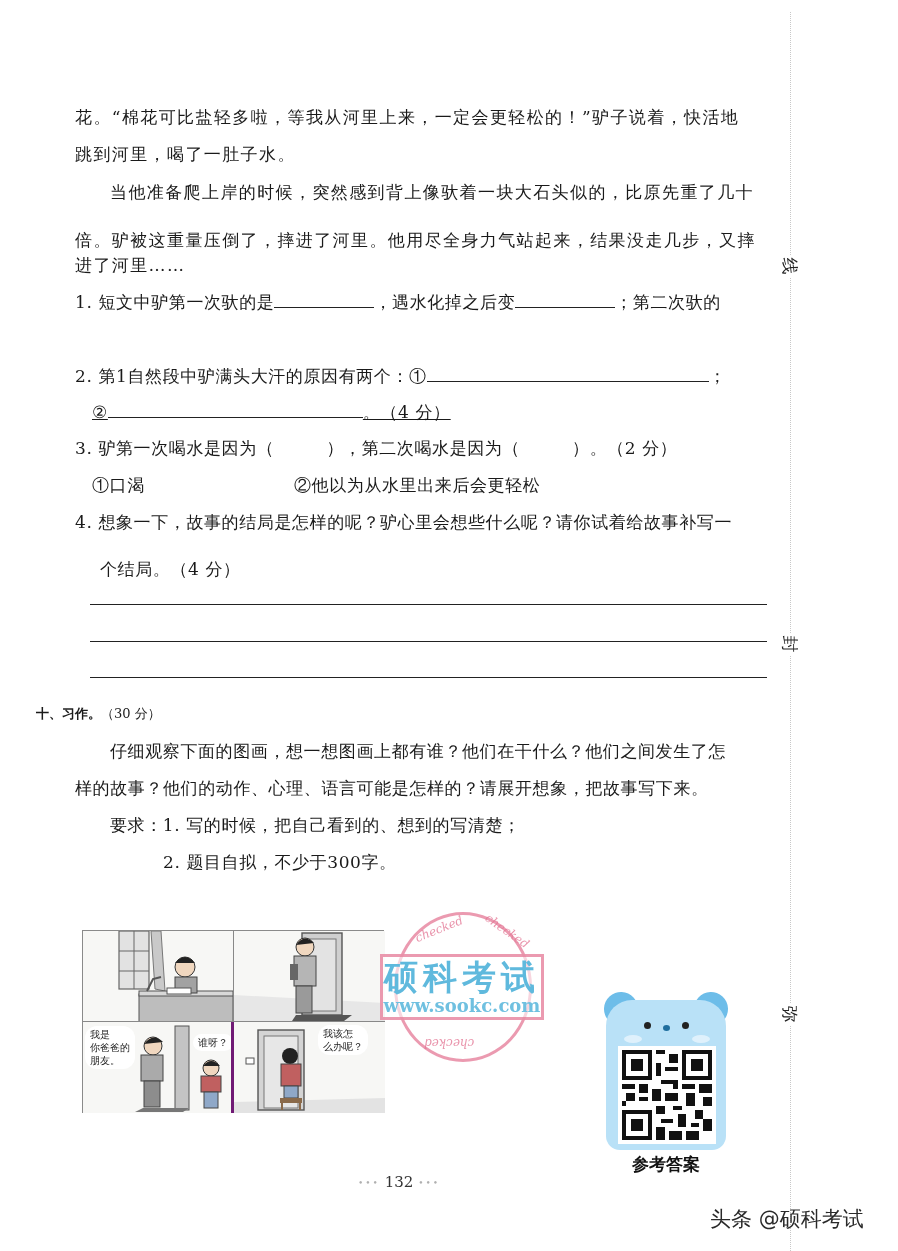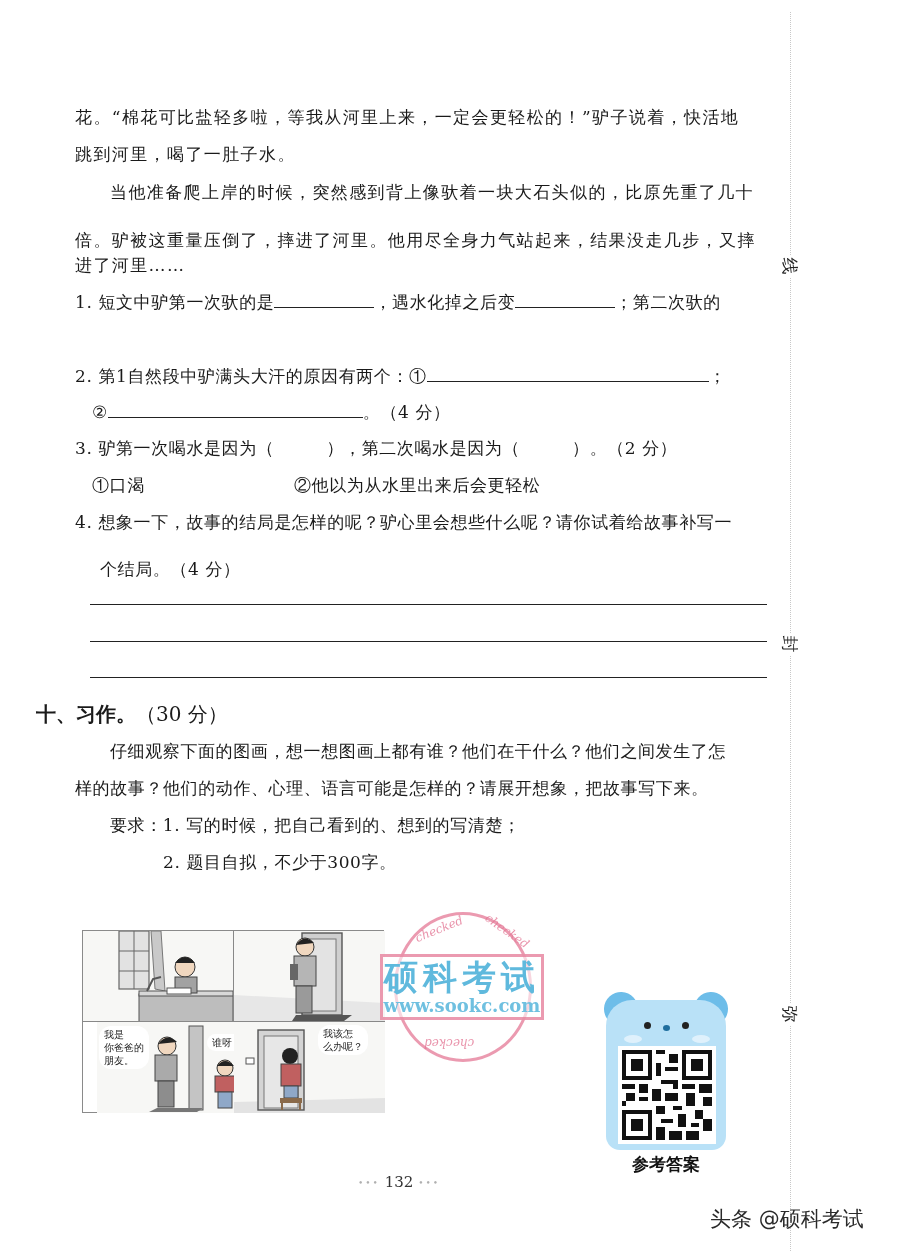--- a/index.html
+++ b/index.html
@@ -8,32 +8,32 @@
 
     .page { position: absolute; left: 0; top: 0; width: 898px; height: 1251px; }
 
     .line { position: absolute; left: 75px; font-size: 17px; line-height: 22px; white-space: nowrap; letter-spacing: 0.6px; }
     .story { font-family: "DejaVu Serif", serif; letter-spacing: 1.4px; }
     .blank { display: inline-block; border-bottom: 1.3px solid #222; vertical-align: baseline; height: 18px; }
     .paren-gap { display: inline-block; width: 52px; }
 
     .answer-rule { position: absolute; left: 90px; width: 677px; height: 0; border-top: 1.3px solid #222; }
 
-    .section-title { position: absolute; left: 36px; top: 703px; font-size: 20px; line-height: 22px; font-family: "DejaVu Sans", sans-serif; font-weight: bold; }
+    .section-title { position: absolute; left: 36px; top: 703px; font-size: 13px; line-height: 22px; font-family: "DejaVu Sans", sans-serif; font-weight: bold; }
     .section-title .score { font-weight: normal; font-family: "DejaVu Serif", serif; }
 
     .binding-line { position: absolute; left: 790px; top: 12px; width: 0; height: 1239px; border-left: 1px dotted #c8c8c8; }
     .side-label { position: absolute; left: 779px; font-size: 17px; transform: rotate(90deg); font-family: "DejaVu Sans", sans-serif; color: #222; background: #fff; line-height: 20px; width: 22px; text-align: center; }
 
     
     .comic { position: absolute; left: 82px; top: 930px; width: 302px; height: 183px; border: 1px solid #8a8a8a; background: #fff; }
     .panel { position: absolute; width: 151px; height: 91px; overflow: hidden; background: #f7f7f5; }
     .panel.p1 { left: 0; top: 0; border-right: 1px solid #888; border-bottom: 1px solid #888; }
     .panel.p2 { left: 151px; top: 0; border-bottom: 1px solid #888; }
-    .panel.p3 { left: 14px; top: 91px; border-right: 1px solid #701a75; }
+    .panel.p3 { left: 0; top: 91px; border-right: 3px solid #701a75; }
     .panel.p4 { left: 151px; top: 91px; }
     .bubble { position: absolute; font-size: 10px; line-height: 13px; font-family: "DejaVu Serif", serif; background: #fff; border-radius: 12px; padding: 2px 5px; color: #222; white-space: pre; }
 
     
     .stamp { position: absolute; left: 380px; top: 912px; width: 164px; height: 150px; }
     .stamp-circle { position: absolute; left: 14px; top: 0; width: 138px; height: 150px; border: 3px solid rgba(228,120,150,0.75); border-radius: 50%; }
     .stamp-box { position: absolute; left: 0; top: 42px; width: 164px; height: 66px; border: 3px solid rgba(228,120,150,0.75); background: rgba(255,255,255,0.6); }
     .stamp-cn { position: absolute; left: 0; top: 46px; width: 164px; text-align: center; font-size: 34px; font-weight: bold; letter-spacing: 5px; color: #5fb9dd; font-family: "DejaVu Serif", serif; line-height: 38px; }
     .stamp-url { position: absolute; left: 0; top: 84px; width: 164px; text-align: center; font-size: 18px; font-weight: bold; color: #6fc0e0; font-family: "DejaVu Serif", serif; line-height: 20px; }
     .stamp-checked { position: absolute; font-size: 12px; color: rgba(228,120,150,0.8); font-style: italic; font-family: "DejaVu Serif", serif; }
@@ -66,21 +66,21 @@
   <div class="line story" style="top:217px;margin-top:12px;">倍。驴被这重量压倒了，摔进了河里。他用尽全身力气站起来，结果没走几步，又摔</div>
   <div class="line story" style="top:254px;">进了河里……</div>
 
   <div class="line" style="top:290px;">
     <span>1. 短文中驴第一次驮的是</span><span class="blank" style="width:100px;"></span><span>，遇水化掉之后变</span><span class="blank" style="width:100px;"></span><span>；第二次驮的</span>
   </div>
 
   <div class="line" style="top:364px;">
     <span>2. 第1自然段中驴满头大汗的原因有两个：①</span><span class="blank" style="width:282px;"></span><span>；</span>
   </div>
-  <div class="line" style="top:400px; left:92px;">
+  <div class="line" style="top:400px; left:92px;text-decoration:underline;">
     <span>②</span><span class="blank" style="width:255px;"></span><span>。（4 分）</span>
   </div>
 
   <div class="line" style="top:437px;">
     <span>3. 驴第一次喝水是因为（</span><span class="paren-gap"></span><span>），第二次喝水是因为（</span><span class="paren-gap"></span><span>）。（2 分）</span>
   </div>
   <div class="line" style="top:474px; left:92px;">①口渴</div>
   <div class="line" style="top:474px; left:294px;">②他以为从水里出来后会更轻松</div>
 
   <div class="line" style="top:511px;">4. 想象一下，故事的结局是怎样的呢？驴心里会想些什么呢？请你试着给故事补写一</div>

